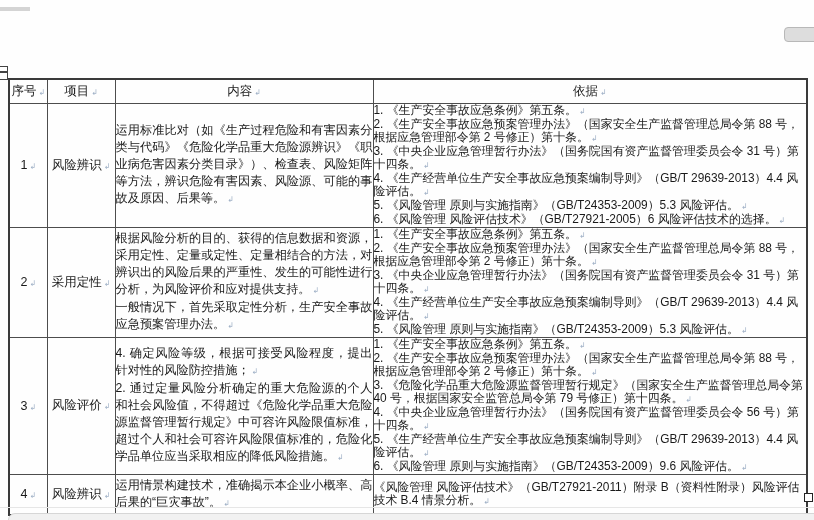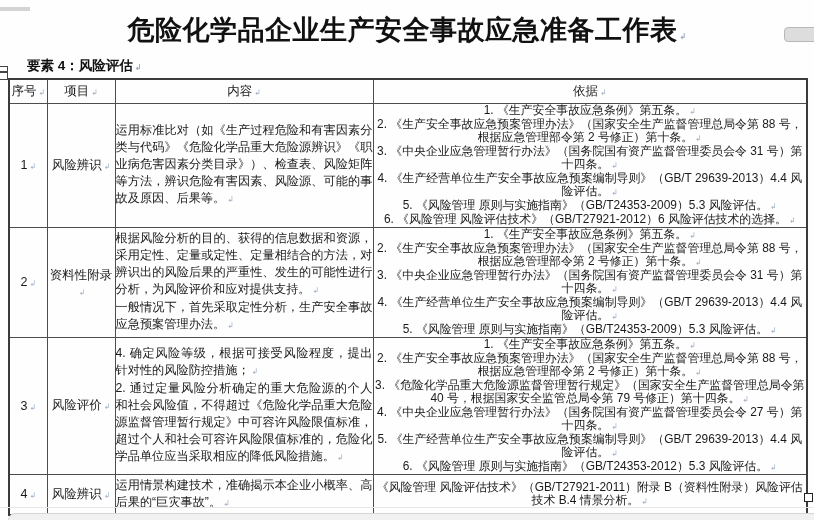--- a/index.html
+++ b/index.html
@@ -38,36 +38,34 @@
   table.work tbody tr:nth-child(1){height:116px;}
   table.work tbody tr:nth-child(2){height:110px;}
   table.work tbody tr:nth-child(3){height:128px;}
   table.work tbody tr:nth-child(4){height:41px;}
   .hcell{text-align:center;font-size:12.5px;color:#1a1a1a;}
   td.num,td.item{text-align:center;font-size:12.5px;color:#1a1a1a;}
   td.content{padding:2px 6px;}
   td.content .inner{display:flex;flex-direction:column;justify-content:center;height:100%;align-items:flex-end;}
   .para{font-size:12.2px;line-height:17px;color:#1a1a1a;text-align:justify;}
   td.basis{vertical-align:top;padding:2px 3px 1px 5px;}
-  .bitem{font-size:11.9px;line-height:13px;color:#1a1a1a;text-align:center;}
+  .bitem{font-size:11.9px;line-height:13px;color:#1a1a1a;}
   
   .pmark::after{content:"\21B2";color:#9fb0c6;font-size:8px;margin-left:2px;}
 </style>
 </head>
 <body>
 
 <div class="page">
 
   <div class="top-left-dash"></div>
   <div class="top-right-blob"></div>
 
-  <div class="title pmark">危险化学品企业生产安全事故应急准备工作表</div>
 
   <div class="anchor-icon"></div>
-  <div class="section-label pmark">要素 4：风险评估</div>
 
   <table class="work">
     <colgroup>
       <col class="c-num">
         <col class="c-item">
         <col class="c-content">
         <col class="c-basis">
     </colgroup>
     <thead>
       <tr>
@@ -85,27 +83,27 @@
             <div class="inner">
               <div class="para pmark">运用标准比对（如《生产过程危险和有害因素分类与代码》《危险化学品重大危险源辨识》《职业病危害因素分类目录》）、检查表、风险矩阵等方法，辨识危险有害因素、风险源、可能的事故及原因、后果等。</div>
             </div>
           </td>
     <td class="basis">
             <div class="bitem pmark">1. 《生产安全事故应急条例》第五条。</div>
             <div class="bitem pmark">2. 《生产安全事故应急预案管理办法》（国家安全生产监督管理总局令第 88 号，根据应急管理部令第 2 号修正）第十条。</div>
             <div class="bitem pmark">3. 《中央企业应急管理暂行办法》（国务院国有资产监督管理委员会令 31 号）第十四条。</div>
             <div class="bitem pmark">4. 《生产经营单位生产安全事故应急预案编制导则》（GB/T 29639-2013）4.4 风险评估。</div>
             <div class="bitem pmark">5. 《风险管理 原则与实施指南》（GB/T24353-2009）5.3 风险评估。</div>
-            <div class="bitem pmark">6. 《风险管理 风险评估技术》（GB/T27921-2012）6 风险评估技术的选择。</div>
+            <div class="bitem pmark">6. 《风险管理 风险评估技术》（GB/T27921-2005）6 风险评估技术的选择。</div>
           </td>
   </tr>
 
   <tr>
     <td class="num pmark">2</td>
-    <td class="item pmark">资料性附录</td>
+    <td class="item pmark">采用定性</td>
     <td class="content">
             <div class="inner">
               <div class="para pmark">根据风险分析的目的、获得的信息数据和资源，采用定性、定量或定性、定量相结合的方法，对辨识出的风险后果的严重性、发生的可能性进行分析，为风险评价和应对提供支持。</div>
               <div class="para pmark">一般情况下，首先采取定性分析，生产安全事故应急预案管理办法。</div>
             </div>
           </td>
     <td class="basis">
             <div class="bitem pmark">1. 《生产安全事故应急条例》第五条。</div>
             <div class="bitem pmark">2. 《生产安全事故应急预案管理办法》（国家安全生产监督管理总局令第 88 号，根据应急管理部令第 2 号修正）第十条。</div>
             <div class="bitem pmark">3. 《中央企业应急管理暂行办法》（国务院国有资产监督管理委员会令 31 号）第十四条。</div>
@@ -120,23 +118,23 @@
     <td class="content">
             <div class="inner">
               <div class="para pmark">4. 确定风险等级，根据可接受风险程度，提出针对性的风险防控措施；</div>
               <div class="para pmark">2. 通过定量风险分析确定的重大危险源的个人和社会风险值，不得超过《危险化学品重大危险源监督管理暂行规定》中可容许风险限值标准，超过个人和社会可容许风险限值标准的，危险化学品单位应当采取相应的降低风险措施。</div>
             </div>
           </td>
     <td class="basis">
             <div class="bitem pmark">1. 《生产安全事故应急条例》第五条。</div>
             <div class="bitem pmark">2. 《生产安全事故应急预案管理办法》（国家安全生产监督管理总局令第 88 号，根据应急管理部令第 2 号修正）第十条。</div>
             <div class="bitem pmark">3. 《危险化学品重大危险源监督管理暂行规定》（国家安全生产监督管理总局令第 40 号，根据国家安全监管总局令第 79 号修正）第十四条。</div>
-            <div class="bitem pmark">4. 《中央企业应急管理暂行办法》（国务院国有资产监督管理委员会令 27 号）第十四条。</div>
+            <div class="bitem pmark">4. 《中央企业应急管理暂行办法》（国务院国有资产监督管理委员会令 56 号）第十四条。</div>
             <div class="bitem pmark">5. 《生产经营单位生产安全事故应急预案编制导则》（GB/T 29639-2013）4.4 风险评估。</div>
-            <div class="bitem pmark">6. 《风险管理 原则与实施指南》（GB/T24353-2012）5.3 风险评估。</div>
+            <div class="bitem pmark">6. 《风险管理 原则与实施指南》（GB/T24353-2009）9.6 风险评估。</div>
           </td>
   </tr>
 
   <tr>
     <td class="num pmark">4</td>
     <td class="item pmark">风险辨识</td>
     <td class="content">
             <div class="inner">
               <div class="para pmark">运用情景构建技术，准确揭示本企业小概率、高后果的“巨灾事故”。</div>
             </div>

